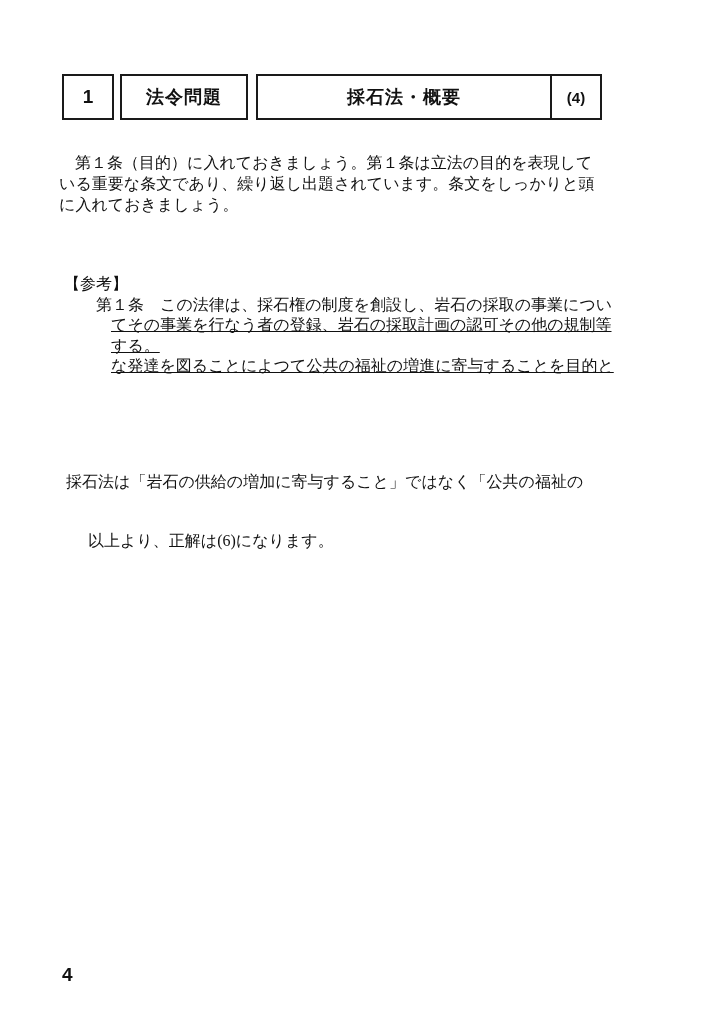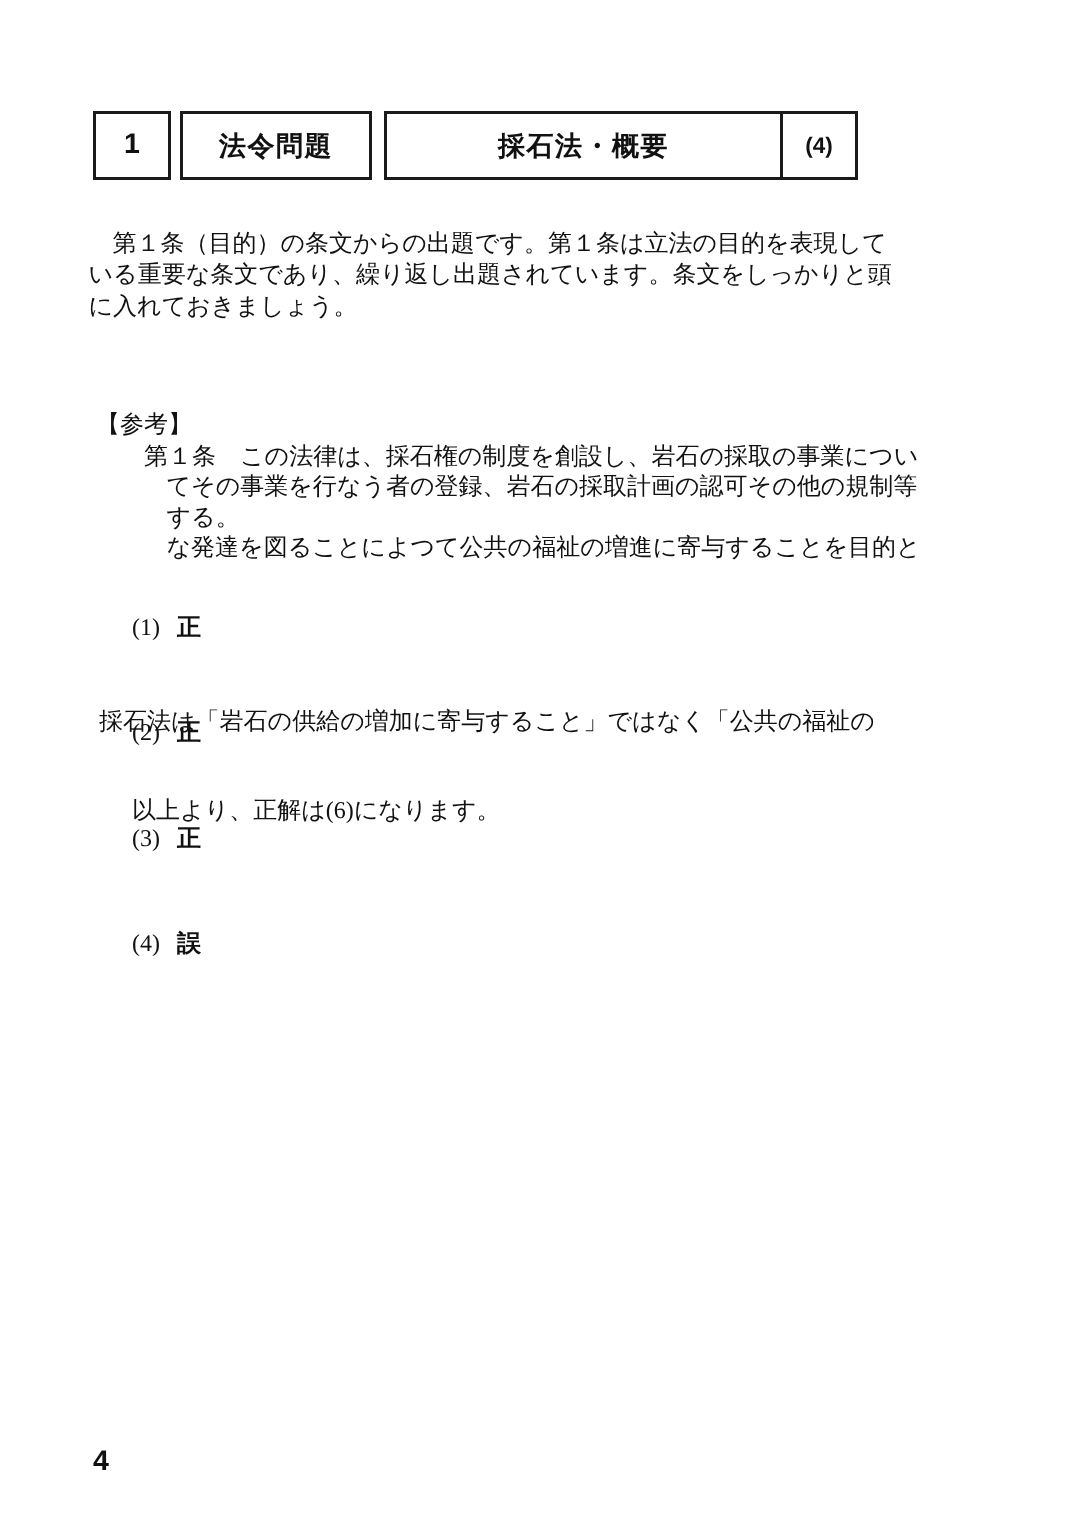--- a/index.html
+++ b/index.html
@@ -20,41 +20,41 @@
     font-family:"Liberation Sans","DejaVu Sans",sans-serif;
   }
   .hbox {
     border:2px solid #1a1a1a;
     height:46px;
     display:flex; align-items:center; justify-content:center;
     background:#fff;
   }
   .hbox-number { width:52px; font-size:19px; font-weight:600; }
   .hbox-category { width:128px; margin-left:6px; font-size:18px; font-weight:700; letter-spacing:1px; }
-  .hbox-title { width:316px; margin-left:8px; padding:0; }
+  .hbox-title { width:346px; margin-left:8px; padding:0; }
   .title-cell {
     flex:1; height:100%;
     display:flex; align-items:center; justify-content:center;
     font-size:18px; font-weight:700; letter-spacing:1px;
   }
   .answer-cell {
     width:50px; height:100%;
     border-left:2px solid #1a1a1a;
     display:flex; align-items:center; justify-content:center;
     font-size:15px; font-weight:600;
   }
   
   .textline { white-space:pre; font-size:16px; line-height:21px; }
   .intro { position:absolute; left:59px; top:152px; }
   .reference { position:absolute; left:59px; top:228px; }
   .reference .textline { line-height:20.5px; }
   .ref-label { margin-left:5px;margin-top:46px; }
   .ref-subtitle { margin-left:21px; }
   .article-line-first { margin-left:37px; }
-  .article-line { margin-left:52px; }
+  .article-line { margin-left:52px;text-decoration:underline; }
   .answers { position:absolute; left:64px; top:383px; }
   .answer-item { white-space:pre; font-size:16px; line-height:23.5px; }
   .answer-number { display:inline-block; width:30px; }
   .answer-verdict { font-weight:600; }
   .explanation { position:absolute; left:50px; top:471px; }
   .conclusion { position:absolute; left:88px; top:530px; white-space:pre; font-size:16px; line-height:21px; }
   .page-number {
     position:absolute; left:62px; top:963px;
     font-family:"Liberation Sans","DejaVu Sans",sans-serif;
     font-size:19px; font-weight:700; line-height:24px;
@@ -76,47 +76,33 @@
       <div class="title-cell">
         <span>採石法・概要</span>
       </div>
       <div class="answer-cell">
         <span>(4)</span>
       </div>
     </div>
   </div>
 
   <div class="intro">
-    <div class="textline">　第１条（目的）の条文からの出題です。第１条は立法の目的を表現して</div>
+    <div class="textline">　第１条（目的）に入れておきましょう。第１条は立法の目的を表現して</div>
     <div class="textline">いる重要な条文であり、繰り返し出題されています。条文をしっかりと頭</div>
     <div class="textline">に入れておきましょう。</div>
   </div>
 
   <div class="reference">
     <div class="textline ref-label">【参考】</div>
     <div class="textline article-line-first">第１条　この法律は、採石権の制度を創設し、岩石の採取の事業につい</div>
     <div class="textline article-line">てその事業を行なう者の登録、岩石の採取計画の認可その他の規制等</div>
     <div class="textline article-line">する。</div>
     <div class="textline article-line">な発達を図ることによつて公共の福祉の増進に寄与することを目的と</div>
   </div>
 
-  <div class="answers">
-    <div class="answer-item">
-      <span class="answer-number">(1)</span><span class="answer-verdict">正</span>
-    </div>
-    <div class="answer-item">
-      <span class="answer-number">(2)</span><span class="answer-verdict">正</span>
-    </div>
-    <div class="answer-item">
-      <span class="answer-number">(3)</span><span class="answer-verdict">正</span>
-    </div>
-    <div class="answer-item">
-      <span class="answer-number">(4)</span><span class="answer-verdict">誤</span>
-    </div>
-  </div>
 
   <div class="explanation">
     <div class="textline">　採石法は「岩石の供給の増加に寄与すること」ではなく「公共の福祉の</div>
   </div>
 
   <div class="conclusion">以上より、正解は(6)になります。</div>
 
   <div class="page-number">4</div>
 
 </div>

